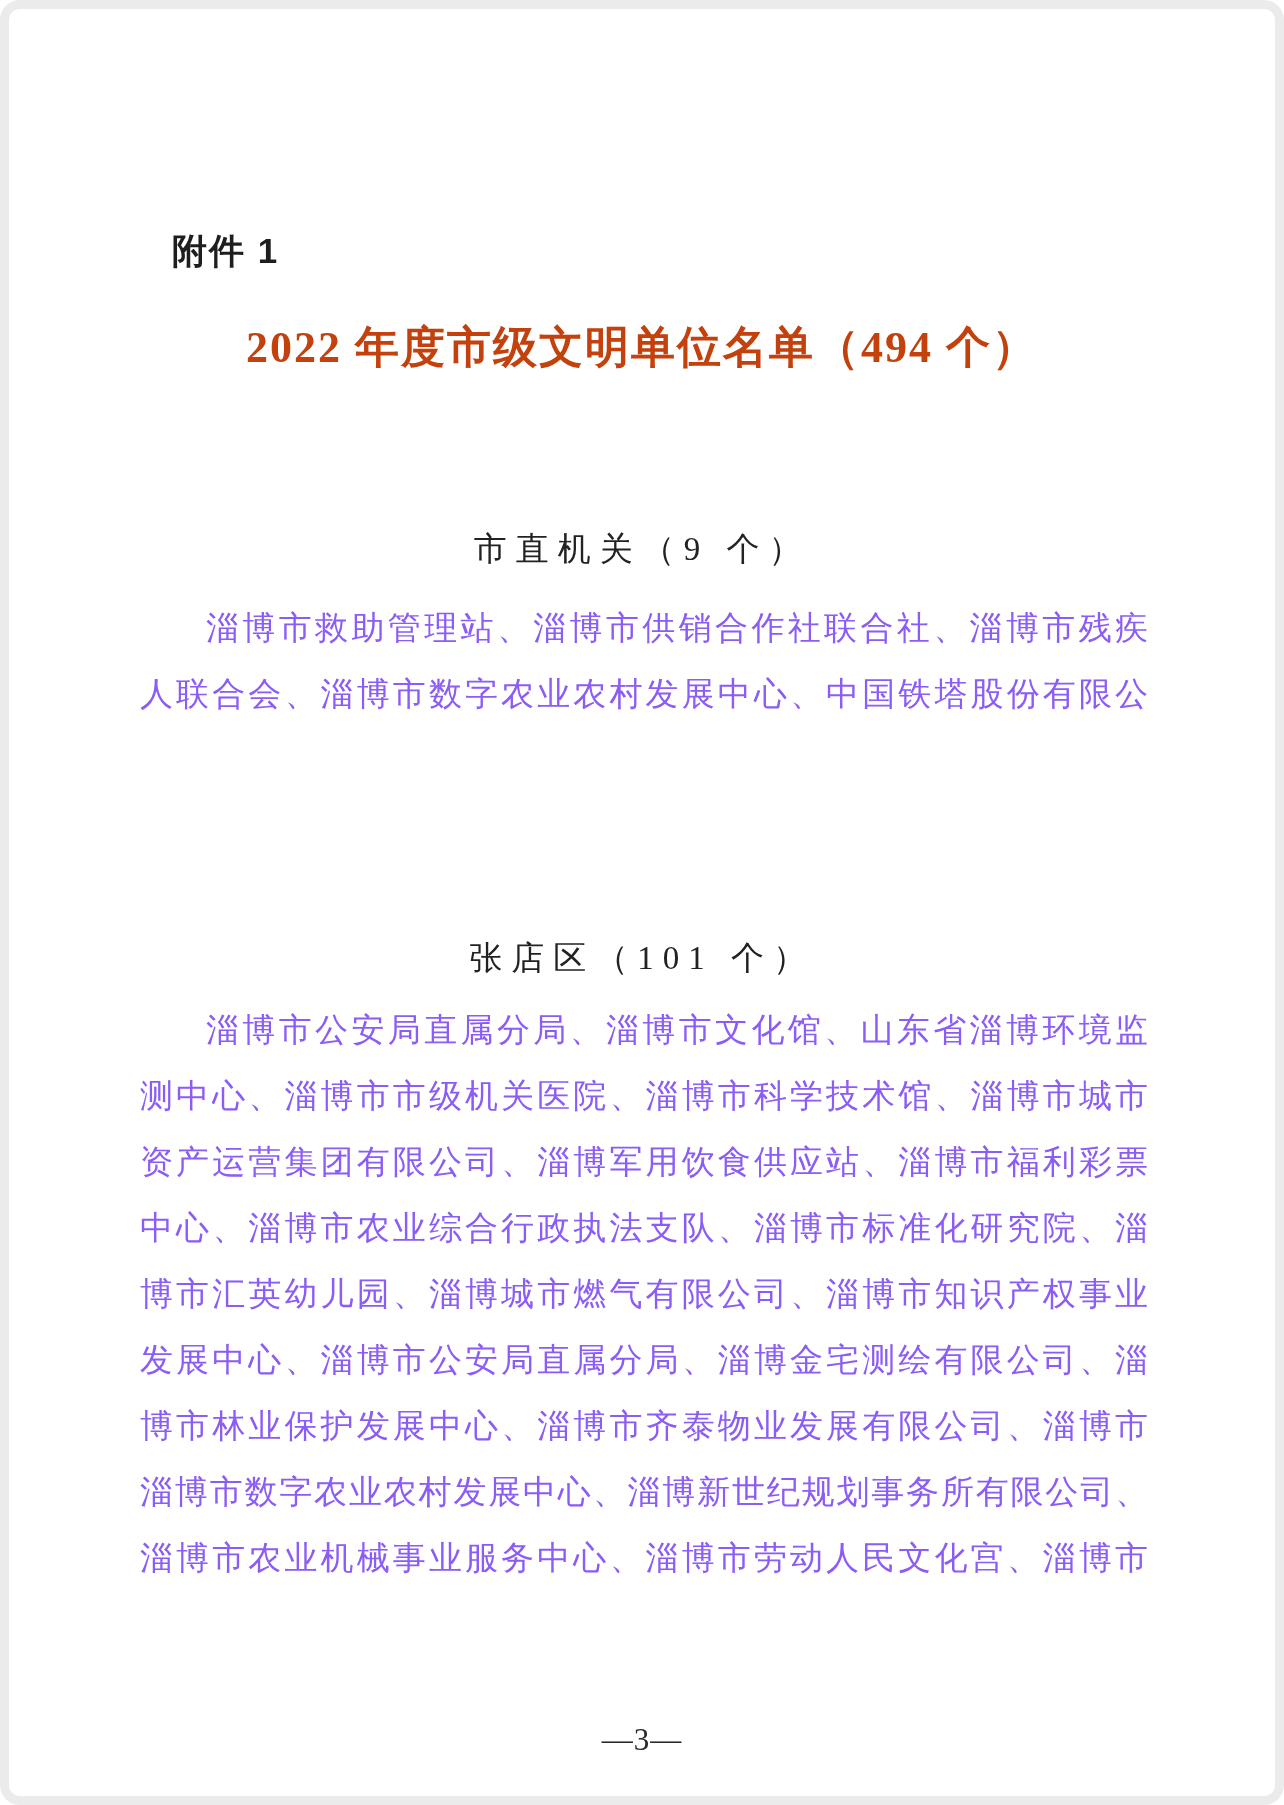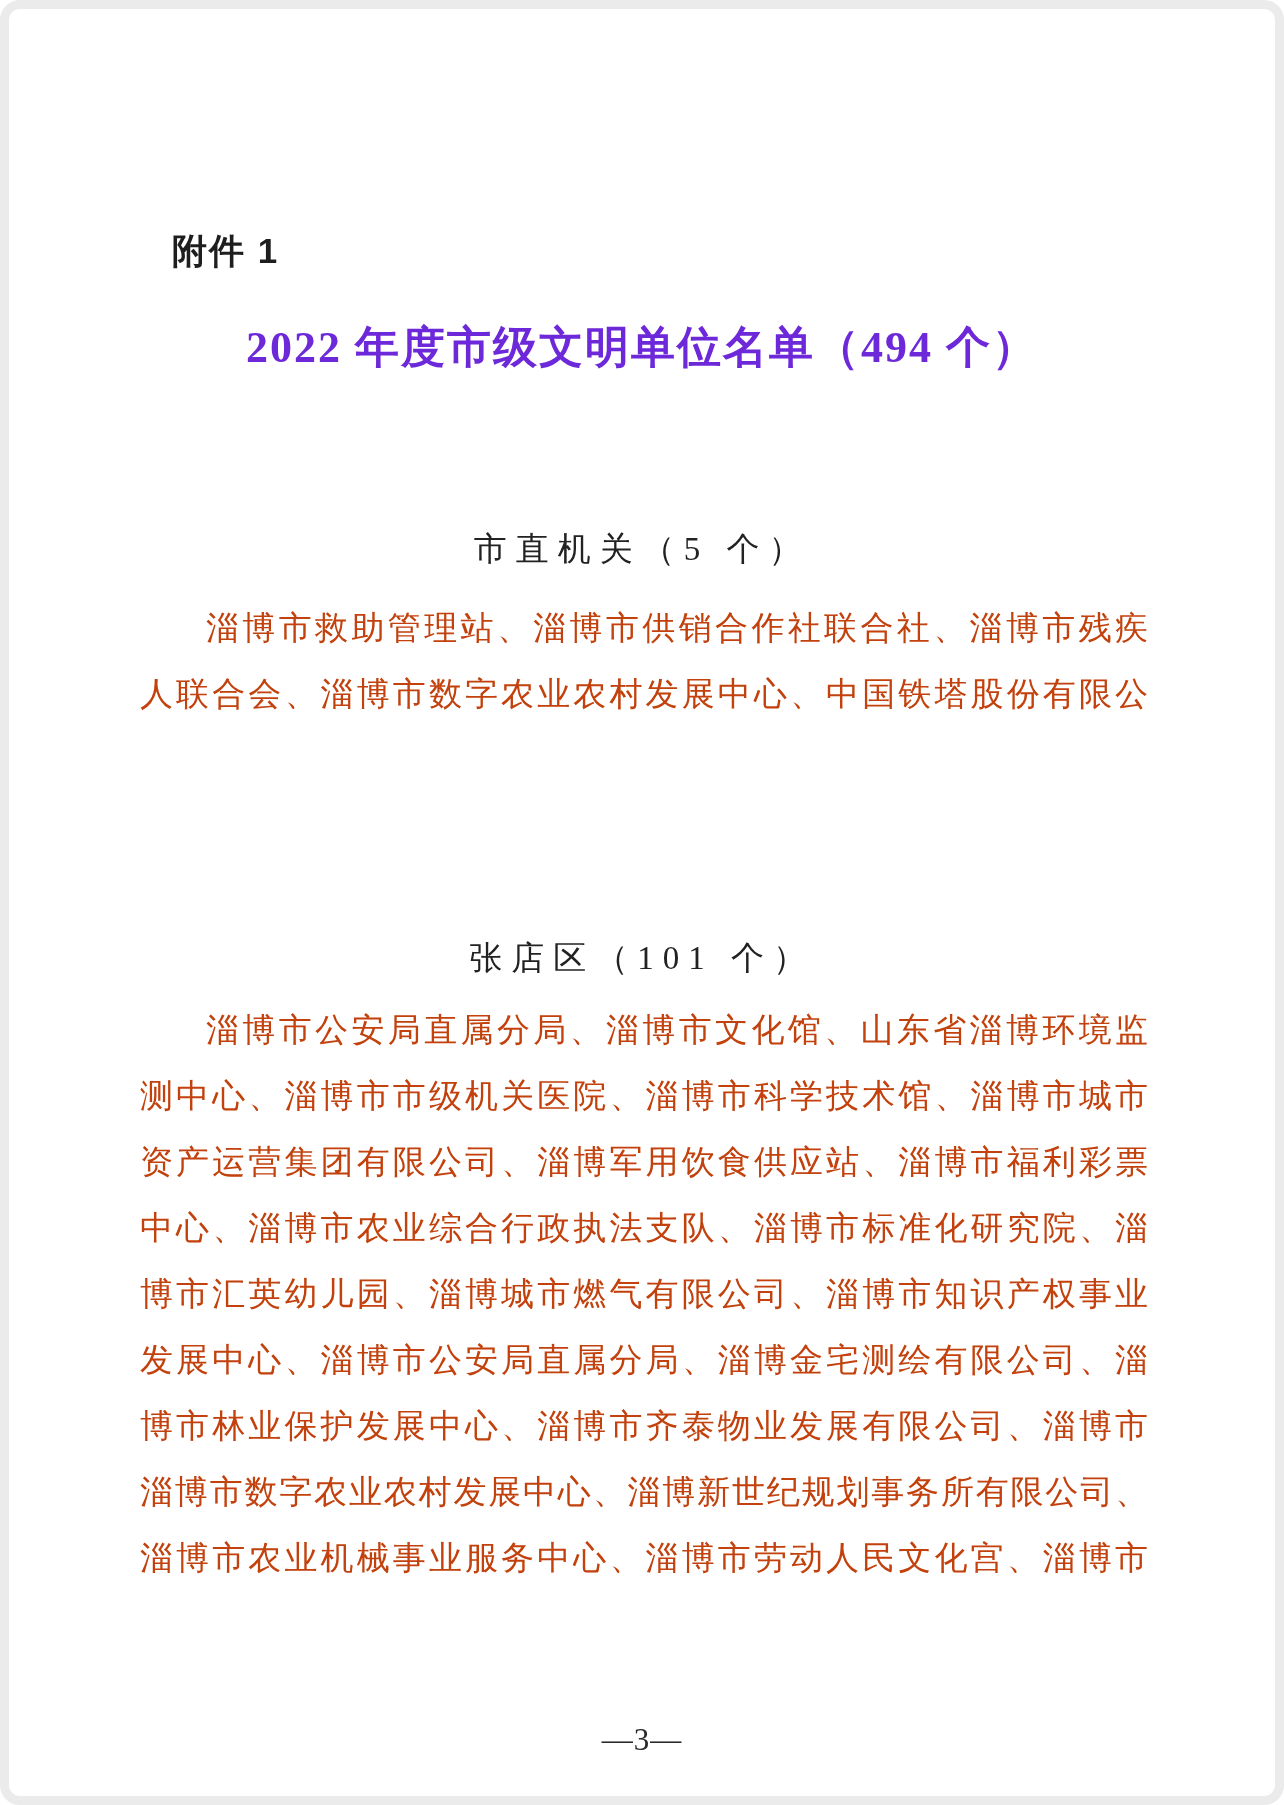--- a/index.html
+++ b/index.html
@@ -39,41 +39,41 @@
   }
   .doc-title {
     position: absolute;
     left: 0;
     right: 0;
     top: 318px;
     text-align: center;
     font-size: 44px;
     font-weight: bold;
     letter-spacing: 2px;
-    color: #6d28d9;
+    color: #c2410c;
   }
   .section-heading {
     position: absolute;
     left: 0;
     right: 0;
     text-align: center;
     font-size: 33px;
     font-weight: 500;
     letter-spacing: 9px;
     color: #222222;
   }
   .heading-1 { top: 527px; }
   .heading-2 { top: 936px; }
   .para {
     position: absolute;
     left: 140px;
     width: 1008px;
     font-size: 33px;
     line-height: 66px;
-    color: #c2410c;
+    color: #8b5cf6;
   }
   .para-1 { top: 595px; }
   .para-2 { top: 997px; }
   .para-line {
     text-align: justify;
     text-align-last: justify;
     text-justify: inter-character;
     height: 66px;
     overflow: hidden;
     white-space: nowrap;
@@ -96,21 +96,21 @@
 </style>
 </head>
 <body>
 
 <div class="page">
 
   <div class="attachment">附件 1</div>
 
   <h1 class="doc-title" style="margin:0;">2022 年度市级文明单位名单（494 个）</h1>
 
-  <div class="section-heading heading-1">市直机关（5 个）</div>
+  <div class="section-heading heading-1">市直机关（9 个）</div>
 
   <div class="para para-1">
     <div class="para-line first">淄博市救助管理站、淄博市供销合作社联合社、淄博市残疾</div>
     <div class="para-line">人联合会、淄博市数字农业农村发展中心、中国铁塔股份有限公</div>
   </div>
 
   <div class="section-heading heading-2">张店区（101 个）</div>
 
   <div class="para para-2">
     <div class="para-line first">淄博市公安局直属分局、淄博市文化馆、山东省淄博环境监</div>

